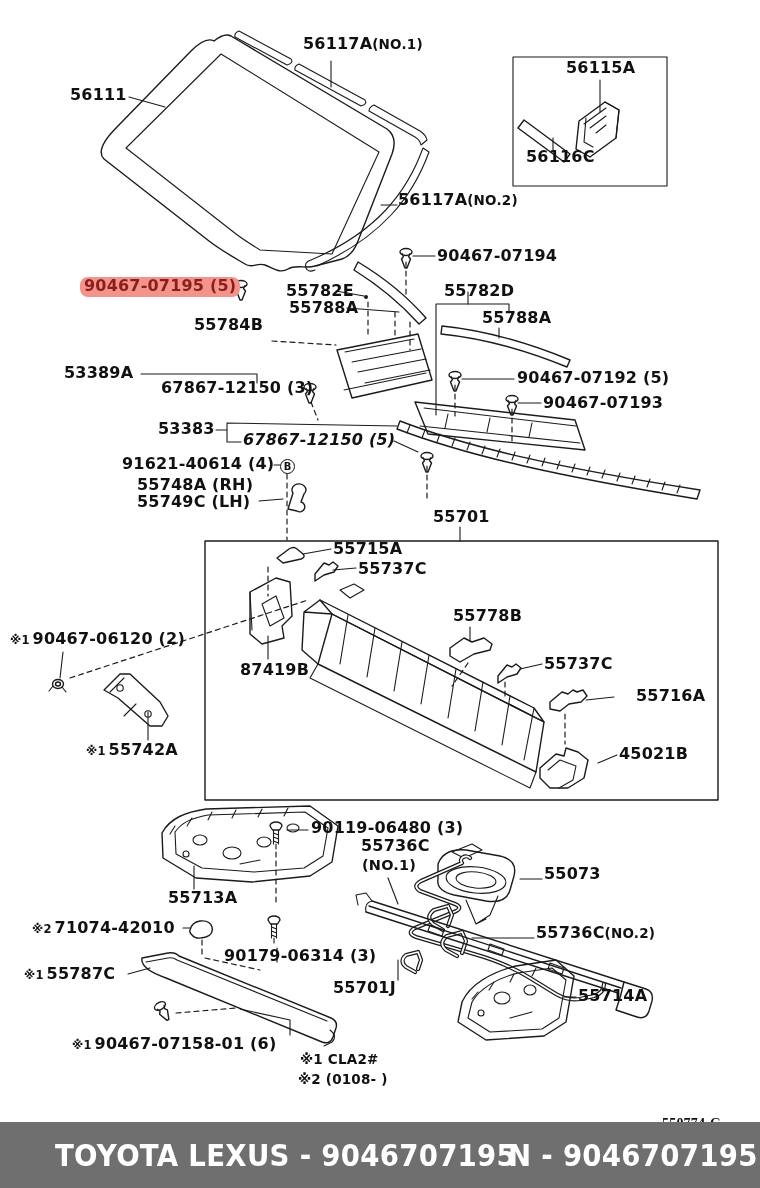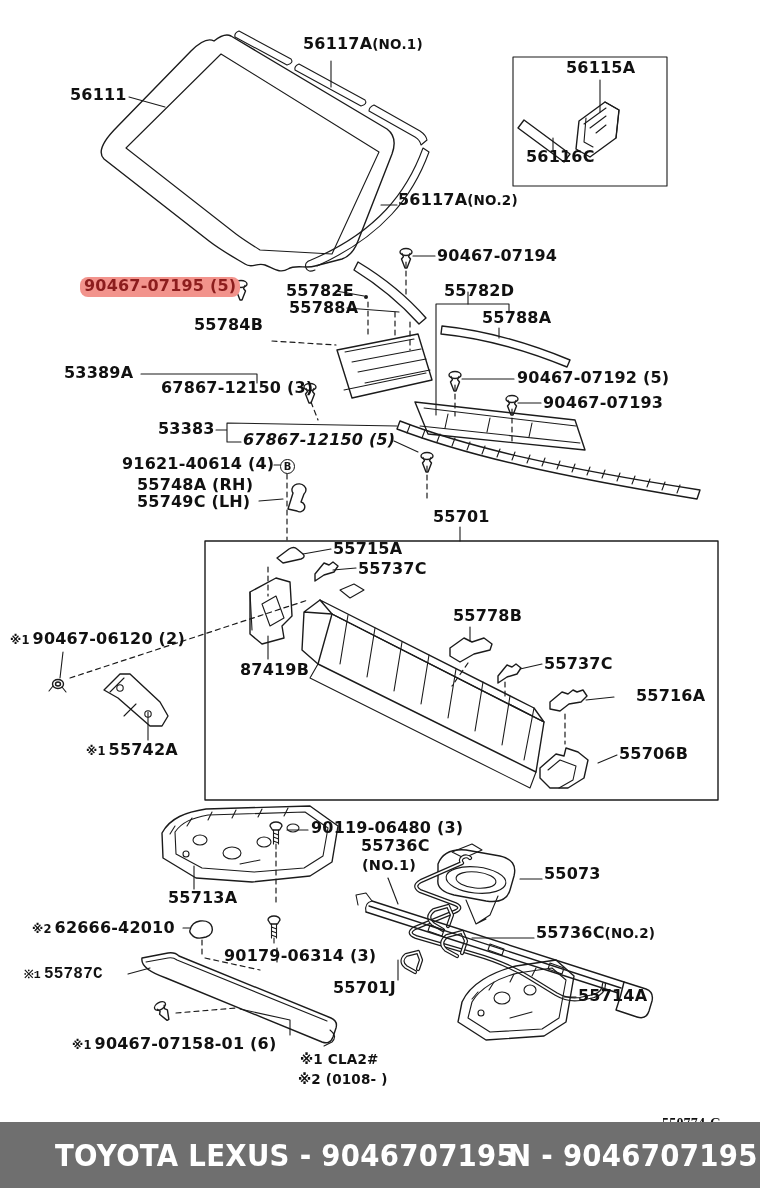--- a/index.html
+++ b/index.html
@@ -286,30 +286,30 @@
       <div class="lbl" style="left: 137px; top: 494px;"><span>55749C (LH)</span></div>
       <div class="lbl" style="left: 433px; top: 509px;"><span>55701</span></div>
       <div class="lbl" style="left: 333px; top: 541px;"><span>55715A</span></div>
       <div class="lbl" style="left: 358px; top: 561px;"><span>55737C</span></div>
       <div class="lbl" style="left: 453px; top: 608px;"><span>55778B</span></div>
       <div class="lbl" style="left: 10px; top: 631px;"><span class="pfx">※1</span><span>90467-06120 (2)</span></div>
       <div class="lbl" style="left: 240px; top: 662px;"><span>87419B</span></div>
       <div class="lbl" style="left: 544px; top: 656px;"><span>55737C</span></div>
       <div class="lbl" style="left: 616px; top: 688px; margin-left: 20px;"><span>55716A</span></div>
       <div class="lbl" style="left: 86px; top: 742px;"><span class="pfx">※1</span><span>55742A</span></div>
-      <div class="lbl" style="left: 619px; top: 746px;"><span>55706B</span></div>
+      <div class="lbl" style="left: 619px; top: 746px;"><span>45021B</span></div>
       <div class="lbl" style="left: 311px; top: 820px;"><span>90119-06480 (3)</span></div>
       <div class="lbl" style="left: 361px; top: 838px;"><span>55736C</span></div>
       <div class="lbl sub" style="left: 362px; top: 858px;"><span>(NO.1)</span></div>
       <div class="lbl" style="left: 544px; top: 866px;"><span>55073</span></div>
       <div class="lbl" style="left: 168px; top: 890px;"><span>55713A</span></div>
-      <div class="lbl" style="left: 32px; top: 920px;"><span class="pfx">※2</span><span>62666-42010</span></div>
+      <div class="lbl" style="left: 32px; top: 920px;"><span class="pfx">※2</span><span>71074-42010</span></div>
       <div class="lbl" style="left: 536px; top: 925px;"><span>55736C</span><span class="sfx">(NO.2)</span></div>
       <div class="lbl" style="left: 224px; top: 948px;"><span>90179-06314 (3)</span></div>
-      <div class="lbl" style="left: 24px; top: 966px; font-family: Liberation Mono, monospace;"><span class="pfx">※1</span><span>55787C</span></div>
+      <div class="lbl" style="left: 24px; top: 966px;"><span class="pfx">※1</span><span>55787C</span></div>
       <div class="lbl" style="left: 333px; top: 980px;"><span>55701J</span></div>
       <div class="lbl" style="left: 578px; top: 988px;"><span>55714A</span></div>
       <div class="lbl" style="left: 72px; top: 1036px;"><span class="pfx">※1</span><span>90467-07158-01 (6)</span></div>
       <div class="lbl note" style="left: 300px; top: 1052px;"><span>※1 CLA2#</span></div>
       <div class="lbl note" style="left: 298px; top: 1072px;"><span>※2 (0108-        )</span></div>
       <div class="lbl ref" style="left: 662px; top: 1117px; font-family: Liberation Serif, serif;"><span>550774-G</span></div>
     </div>
 
 <div id="footer-bar" style="background: rgb(111, 111, 111);">
   <span id="footer-left" class="ftxt" style="color: rgb(255, 255, 255);">TOYOTA LEXUS - 9046707195</span>

